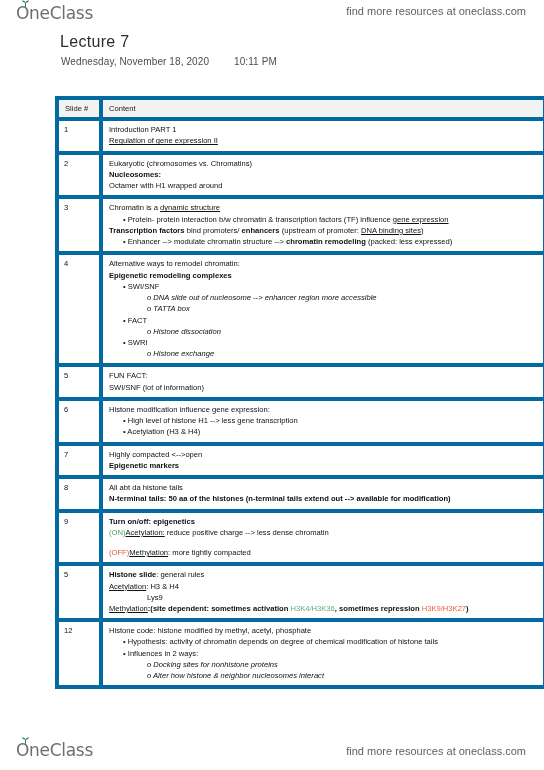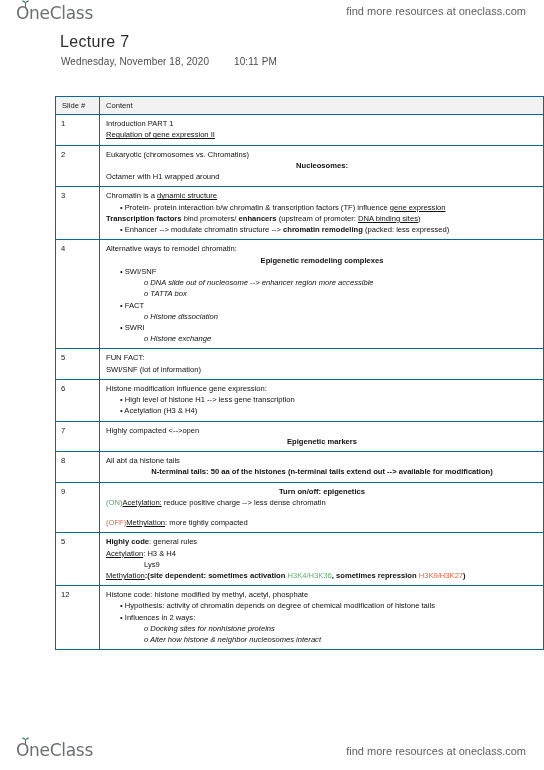--- a/index.html
+++ b/index.html
@@ -77,37 +77,37 @@
     width: 488px;
     border-collapse: collapse;
     table-layout: fixed;
     font-size: 7.6px;
     line-height: 1.48;
     color: #111;
   }
   .tbl col.c1 { width: 44px; }
   .tbl col.c2 { width: 444px; }
   .tbl th, .tbl td {
-    border: 1px solid #0369a1;
+    border: 4px solid #0369a1;
     vertical-align: top;
     padding: 3px 5px 4px 6px;
   }
   .tbl th {
     background: #f2f2f2;
     text-align: left;
     font-weight: normal;
     font-size: 7.6px;
     padding-top: 3px;
     padding-bottom: 3px;
     color: #1a1a1a;
   }
   .tbl td.num { padding-left: 5px; }
   .tbl td p { margin: 0; }
 
-  .b   { font-weight: bold; text-align: center; }
+  .b   { font-weight: bold; }
   .u   { text-decoration: underline; margin-top: 14px; }
   .on  { color: #4aa564; margin-top: 32px; }
   .off { color: #e2603b; }
   .grn { color: #5fae6e; }
   .red { color: #e8603c; }
 
   .l1 { padding-left: 22px; text-indent: -8px; }
   .l2 { padding-left: 46px; text-indent: -8px; font-style: italic; }
   .l3 { padding-left: 38px; }
   .sp { height: 9px; }
@@ -261,21 +261,21 @@
         <p><span class="on">(ON)</span><span class="u">Acetylation:</span><span> reduce positive charge --&gt; less dense chromatin</span></p>
         <p class="sp">&nbsp;</p>
         <p><span class="off">(OFF)</span><span class="u">Methylation</span><span>: more tightly compacted</span></p>
       </td>
     </tr>
 
 
     <tr>
       <td class="num">5</td>
       <td>
-        <p><span class="b">Highly code</span><span>: general rules</span></p>
+        <p><span class="b">Histone slide</span><span>: general rules</span></p>
         <p><span class="u">Acetylation</span><span>: H3 &amp; H4</span></p>
         <p class="l3">Lys9</p>
         <p><span class="u">Methylation</span><span class="b">:(site dependent: sometimes activation </span><span class="grn">H3K4/H3K36</span><span class="b">, sometimes repression </span><span class="red">H3K9/H3K27</span><span class="b">)</span></p>
       </td>
     </tr>
 
     <tr>
       <td class="num">12</td>
       <td>
         <p>Histone code: histone modified by methyl, acetyl, phosphate</p>

